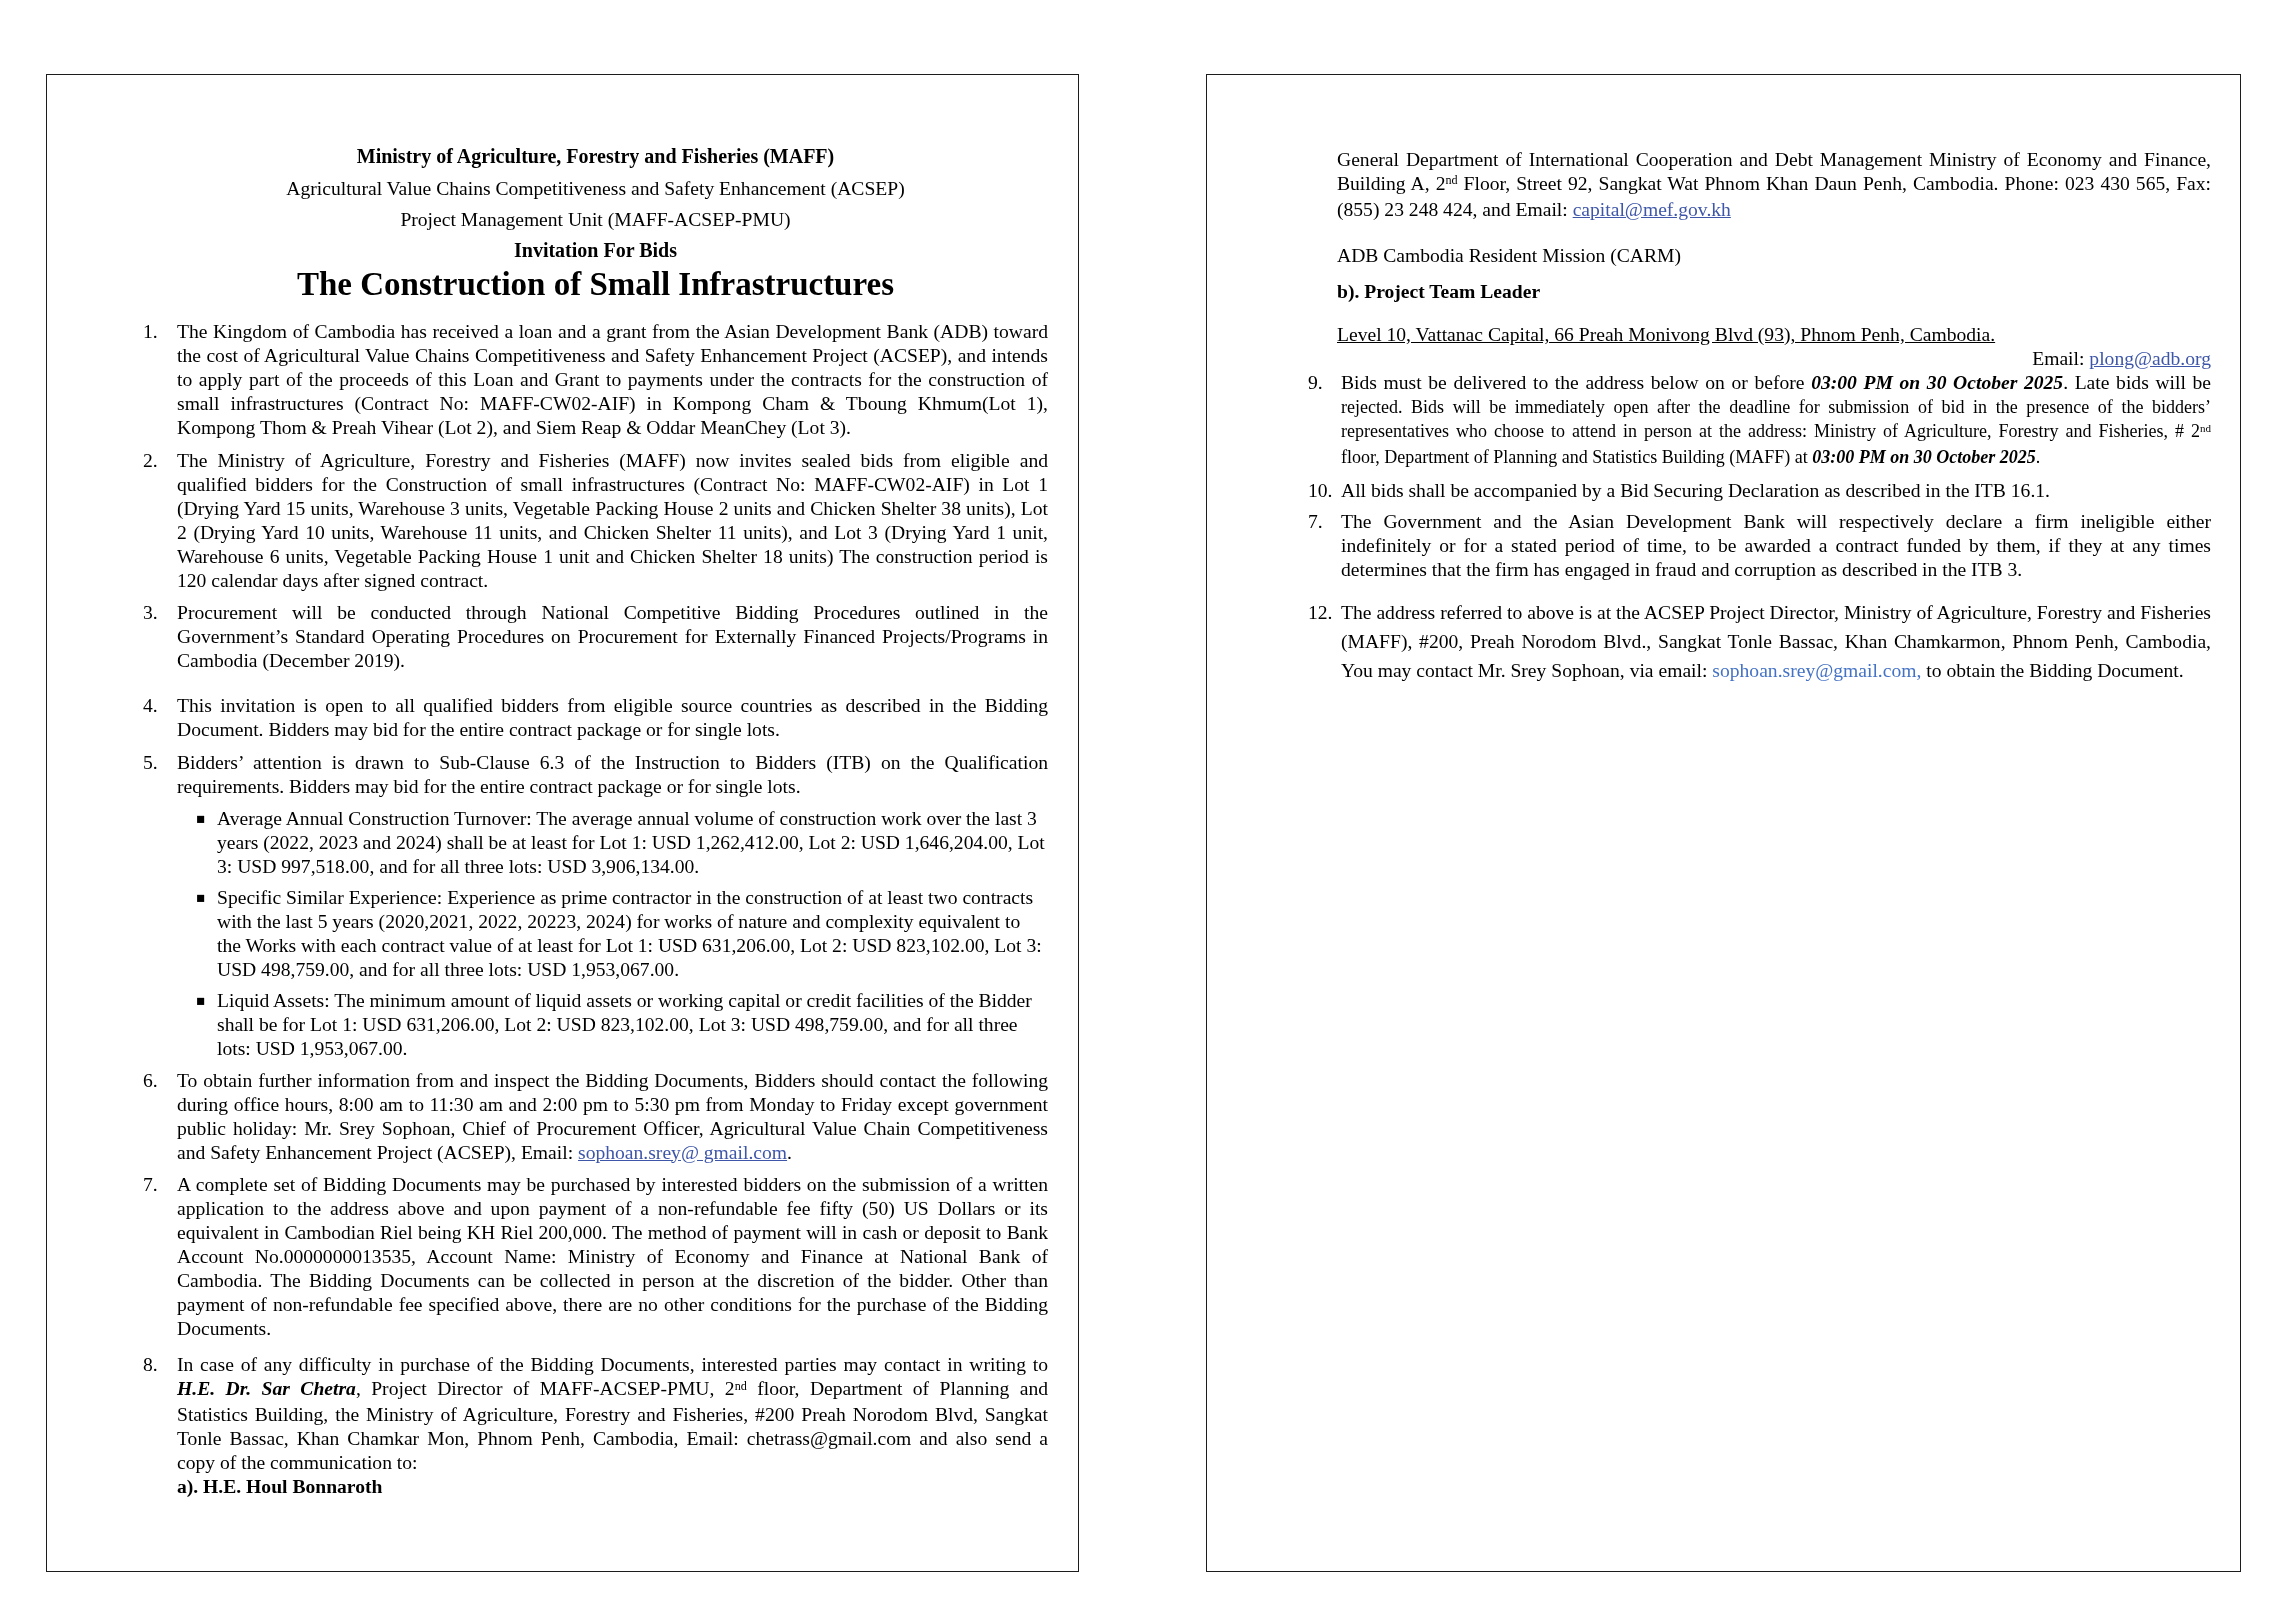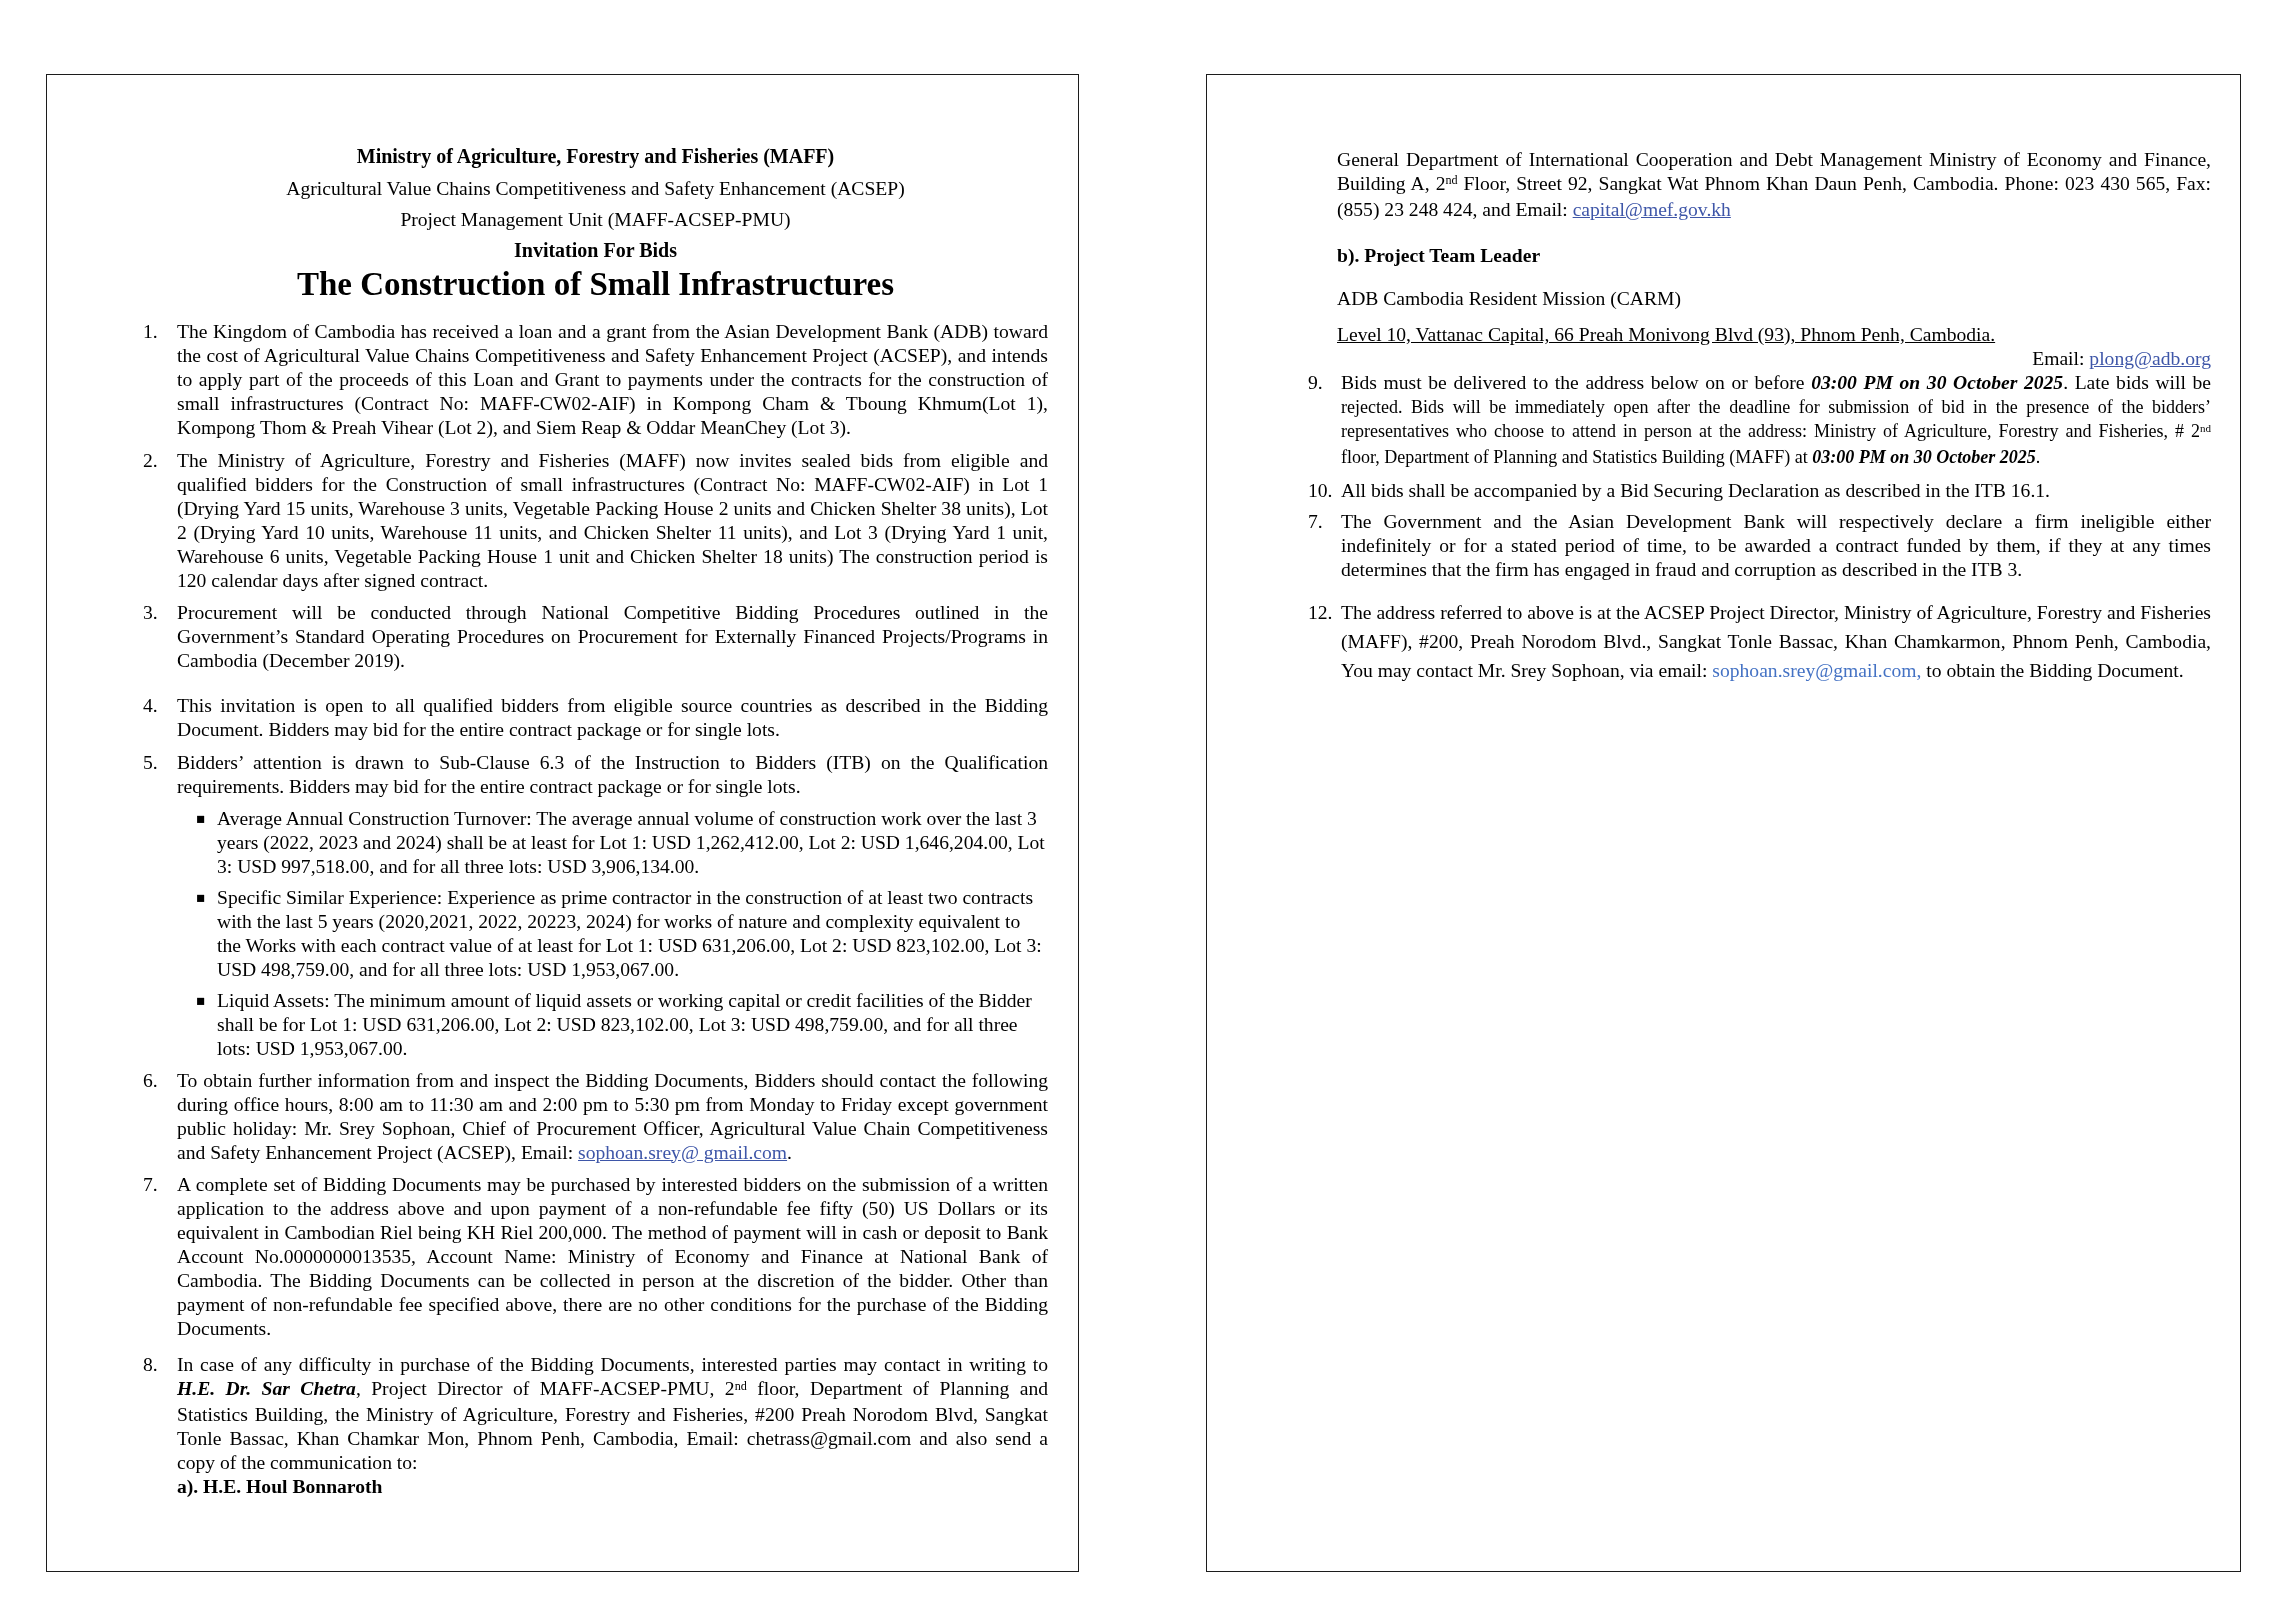--- a/index.html
+++ b/index.html
@@ -139,22 +139,22 @@
     </p>
 
   </div>
 </div>
 
 <div class="page page-right">
   <div class="rp-content">
 
     <p class="rp-block rp-a"><span>General Department of International Cooperation and Debt Management Ministry of Economy and Finance, Building A, 2</span><span class="seg-sup">nd</span><span> Floor, Street 92, Sangkat Wat Phnom Khan Daun Penh, Cambodia. Phone: 023 430 565, Fax: (855) 23 248 424, and Email: </span><a class="seg-link">capital@mef.gov.kh</a></p>
 
+    <p class="rp-block rp-b-line1">ADB Cambodia Resident Mission (CARM)</p>
     <p class="rp-block rp-b-heading">b). Project Team Leader</p>
-    <p class="rp-block rp-b-line1">ADB Cambodia Resident Mission (CARM)</p>
     <p class="rp-block rp-b-line2">Level 10, Vattanac Capital, 66 Preah Monivong Blvd (93), Phnom Penh, Cambodia.</p>
     <p class="rp-block rp-b-email"><span>Email: </span><a class="seg-link">plong@adb.org</a></p>
 
     <p class="rp-item">
       <span class="num">9.</span><span><span>Bids must be delivered to the address below on or before </span><span class="seg-bi">03:00 PM on 30 October 2025</span><span>. Late bids will be </span><span class="seg-small">rejected.  Bids will be immediately open after the deadline for submission of bid in the presence of the bidders’ representatives who choose to attend in person at the address: Ministry of Agriculture, Forestry and Fisheries, # 2</span><span class="seg-smallsup">nd</span><span class="seg-small"> floor, Department of Planning and Statistics Building (MAFF) at </span><span class="seg-smallbi">03:00 PM on 30 October 2025</span><span class="seg-small">.</span></span>
     </p>
 
     <p class="rp-item rp-item-10">
       <span class="num">10.</span><span><span>All bids shall be accompanied by a Bid Securing Declaration as described in the ITB 16.1.</span></span>
     </p>

